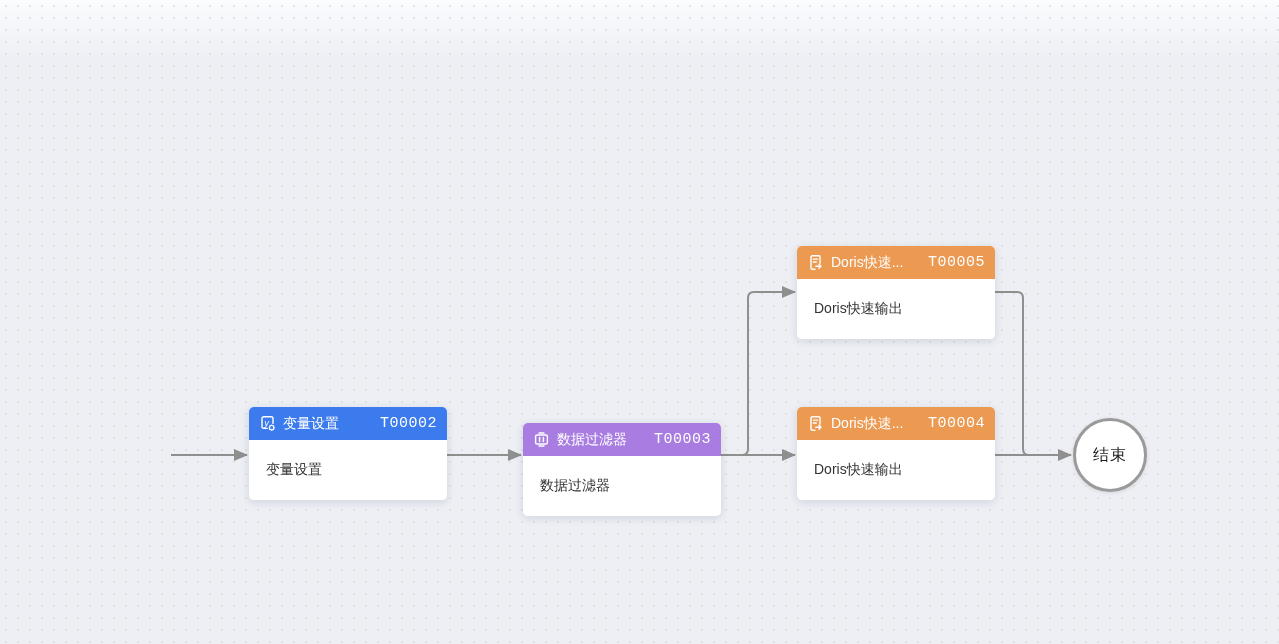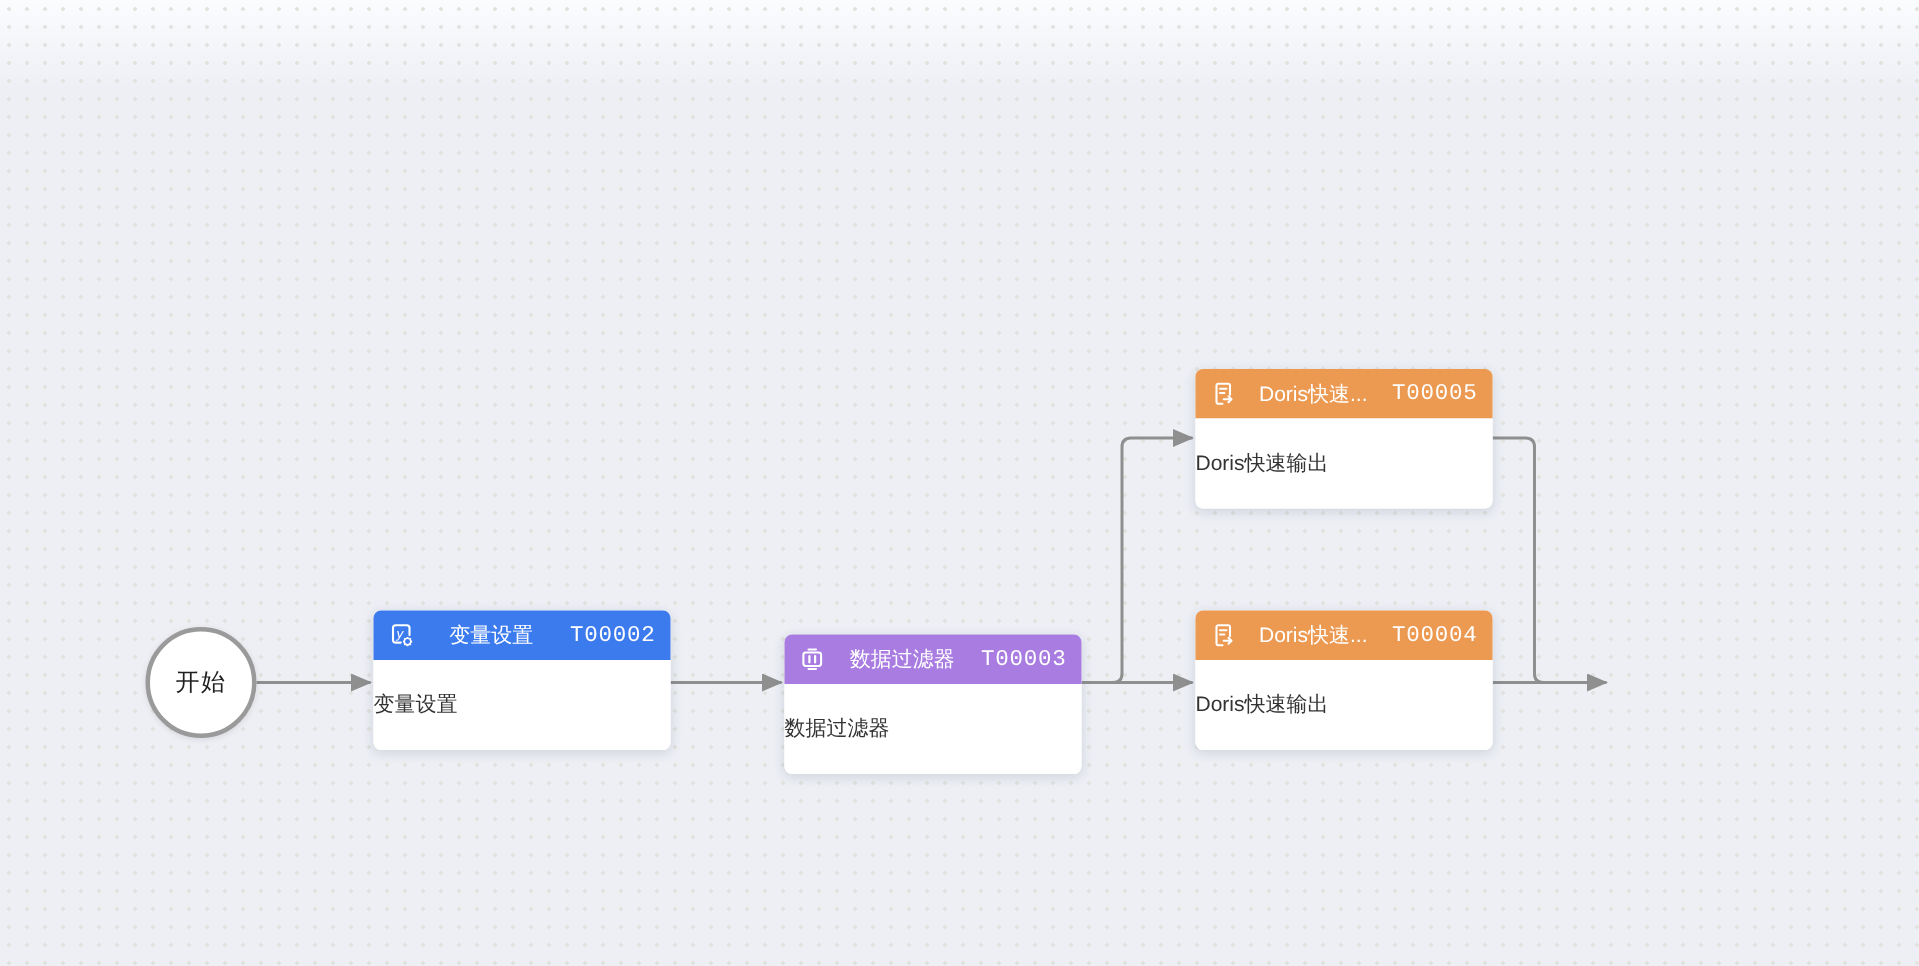--- a/index.html
+++ b/index.html
@@ -28,34 +28,33 @@
   }
   .node{
     position:absolute;width:198px;height:93px;border-radius:5px;
     box-shadow:0 2px 8px rgba(31,45,61,0.14);
     background:#ffffff;cursor:pointer;
   }
   .node-header{
     height:33px;border-radius:5px 5px 0 0;
     display:flex;align-items:center;padding:0 10px;box-sizing:border-box;
     color:#ffffff;
-    text-align:center;
   }
   .node-icon{width:17px;height:17px;flex:0 0 17px;margin-right:7px;display:block;}
   .node-title{
     flex:1 1 auto;font-size:14px;white-space:nowrap;
     overflow:hidden;text-overflow:ellipsis;color:#ffffff;
   }
   .node-id{
     flex:0 0 auto;font-size:15px;color:#ffffff;letter-spacing:0.5px;
     margin-left:8px;font-weight:400;font-family:Liberation Mono, monospace;
   }
   .node-body{
     height:60px;background:#ffffff;border-radius:0 0 5px 5px;
-    display:flex;align-items:center;padding:0 0;box-sizing:border-box;
+    display:flex;align-items:center;padding:0 17px;box-sizing:border-box;
     font-size:14px;color:#333333;
   }
 </style>
 </head>
 <body>
 
 <div class="canvas">
 
   <svg class="edges" width="1279" height="644" viewBox="0 0 1279 644">
     <defs>
@@ -64,23 +63,20 @@
       </marker>
     </defs>
     <path class="edge" d="M 171 455 H 247" fill="none" stroke="#8f8f8f" stroke-width="2" marker-end="url(#arrow)"></path>
     <path class="edge" d="M 447 455 H 521" fill="none" stroke="#8f8f8f" stroke-width="2" marker-end="url(#arrow)"></path>
     <path class="edge" d="M 721 455 H 795" fill="none" stroke="#8f8f8f" stroke-width="2" marker-end="url(#arrow)"></path>
     <path class="edge" d="M 721 455 H 742 Q 748 455 748 449 V 298 Q 748 292 754 292 H 795" fill="none" stroke="#8f8f8f" stroke-width="2" marker-end="url(#arrow)"></path>
     <path class="edge" d="M 995 292 H 1017 Q 1023 292 1023 298 V 449 Q 1023 455 1029 455 H 1040" fill="none" stroke="#8f8f8f" stroke-width="2"></path>
     <path class="edge" d="M 995 455 H 1071" fill="none" stroke="#8f8f8f" stroke-width="2" marker-end="url(#arrow)"></path>
   </svg>
 
-  <div class="terminal" style="left:97px;top:418px;">
-    <span>开始</span>
-  </div>
 
   <div class="node" style="left:249px;top:407px;">
     <div class="node-header" style="background: rgb(60, 123, 238);">
       <svg class="node-icon" viewBox="0 0 17 17">
         <path d="M14 8.4 V3.6 a1.8 1.8 0 0 0 -1.8 -1.8 H4.8 a1.8 1.8 0 0 0 -1.8 1.8 v8 a1.8 1.8 0 0 0 1.8 1.8 H8.2" fill="none" stroke="#ffffff" stroke-width="1.4" stroke-linecap="round"></path>
         <text x="5.2" y="10.6" font-size="8.5" font-style="italic" fill="#ffffff" font-family="'DejaVu Sans',sans-serif">y</text>
         <g stroke="#ffffff" stroke-width="1.1">
           <circle cx="12.7" cy="12.7" r="2.2" fill="none"></circle>
           <path d="M12.7 9.6 v1 M12.7 14.8 v1 M9.6 12.7 h1 M14.8 12.7 h1 M10.5 10.5 l0.7 0.7 M14.2 14.2 l0.7 0.7 M14.9 10.5 l-0.7 0.7 M11.2 14.2 l-0.7 0.7"></path>
         </g>
@@ -132,14 +128,17 @@
         <path d="M8.8 12.2 h5.2 M12 10.2 l2 2 l-2 2" fill="none" stroke="#ffffff" stroke-width="1.4" stroke-linecap="round" stroke-linejoin="round"></path>
       </svg>
       <span class="node-title">Doris快速...</span>
       <span class="node-id">T00004</span>
     </div>
     <div class="node-body">
       <span>Doris快速输出</span>
     </div>
   </div>
 
+  <div class="terminal" style="left:1073px;top:418px;">
+    <span>结束</span>
+  </div>
 
 </div>
 
 </body></html>

